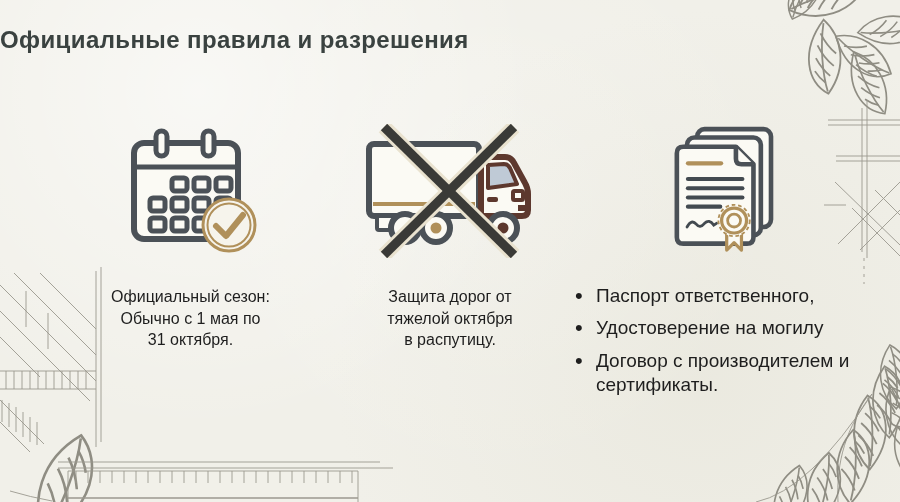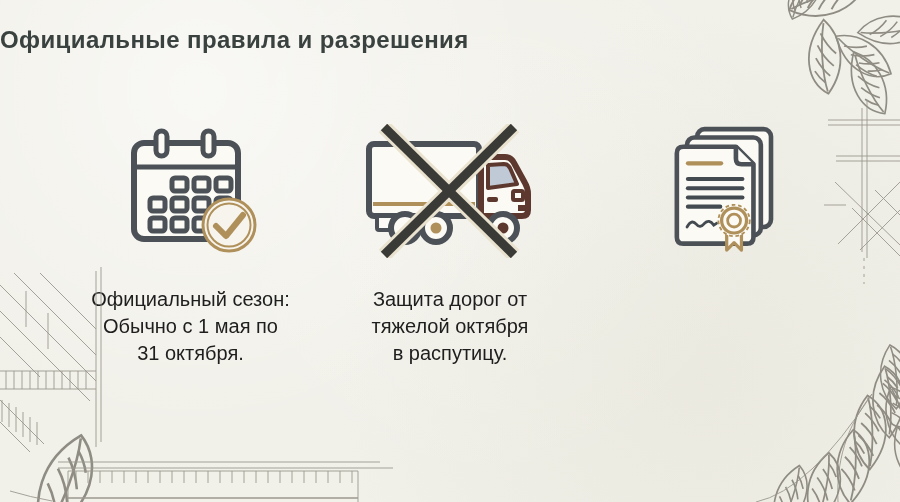--- a/index.html
+++ b/index.html
@@ -35,21 +35,21 @@
 
   .icon-area {
     height: 158px;
     display: flex;
     align-items: center;
     justify-content: center;
   }
 
   .col-text {
     margin-top: 16px;
-    font-size: 20px;
+    font-size: 16px;
     line-height: 1.35;
     color: #1e1e1e;
     text-align: center;
     white-space: pre-line;
   }
 
   .bullets {
     margin-top: 14px;
     list-style: none;
   }
@@ -178,20 +178,25 @@
         </g>
         <path d="M26,110 Q31,101 36,107 Q40,112 45,106 Q50,101 55,108 L58,106" fill="none" stroke="#434a50" stroke-width="3" stroke-linecap="round"></path>
         <g>
           <path d="M69,112 V135 L77,127 L85,135 V112" fill="#fbfaf4" stroke="#b0905a" stroke-width="3.5" stroke-linejoin="round"></path>
           <circle cx="77" cy="103" r="17" fill="#fbfaf4" stroke="#b0905a" stroke-width="2" stroke-dasharray="4 3"></circle>
           <circle cx="77" cy="103" r="13.5" fill="#fbfaf4" stroke="#b0905a" stroke-width="3.5"></circle>
           <circle cx="77" cy="103" r="7" fill="none" stroke="#b0905a" stroke-width="3"></circle>
         </g>
       </svg>
     </div>
+    <ul class="bullets">
+      <li>Паспорт ответственного,</li>
+      <li>Удостоверение на могилу</li>
+      <li>Договор с производителем и сертификаты.</li>
+    </ul>
   </div>
 
   <svg class="deco deco-top-right" width="160" height="285" viewBox="0 0 160 285">
     <g class="sketch">
       <use href="#leaf" transform="translate(112,28) rotate(196) scale(1.55)"></use>
       <use href="#leaf" transform="translate(118,38) rotate(118) scale(1.5)"></use>
       <use href="#leaf" transform="translate(128,22) rotate(66) scale(1.35)"></use>
       <use href="#leaf" transform="translate(132,2) rotate(25) scale(1.3)"></use>
       <use href="#leaf" transform="translate(150,55) rotate(95) scale(1.4)"></use>
       <use href="#leaf" transform="translate(96,-6) rotate(150) scale(1.2)"></use>

